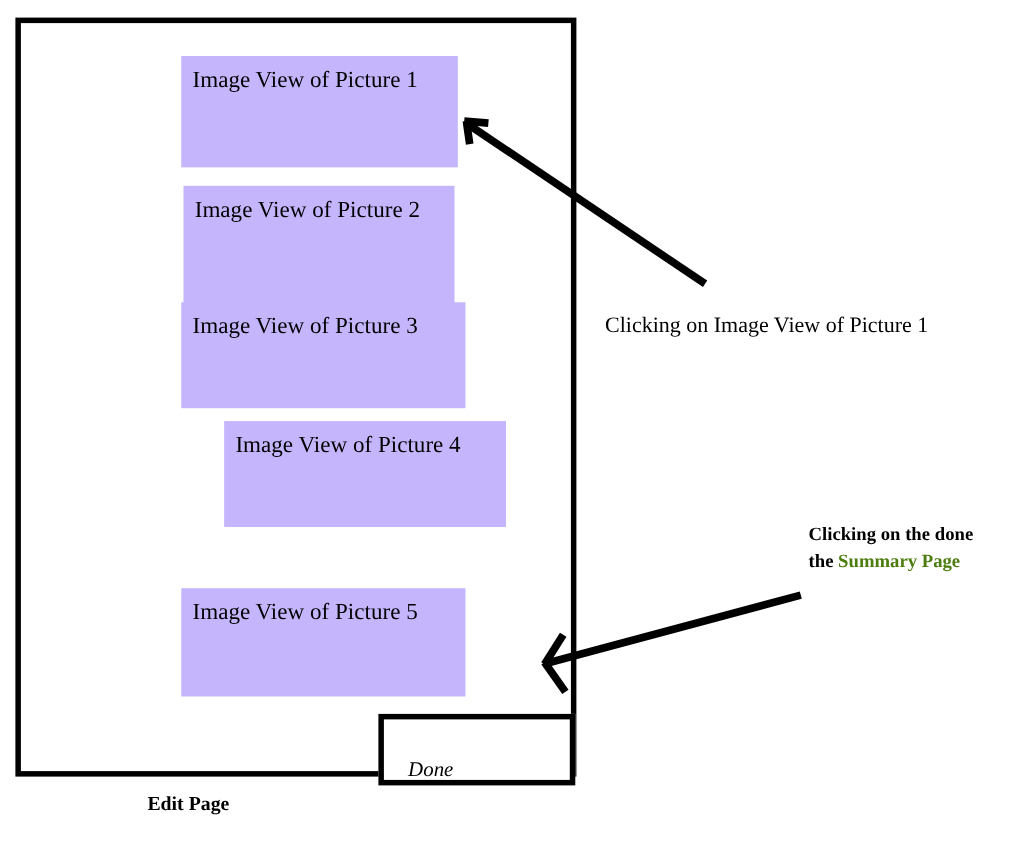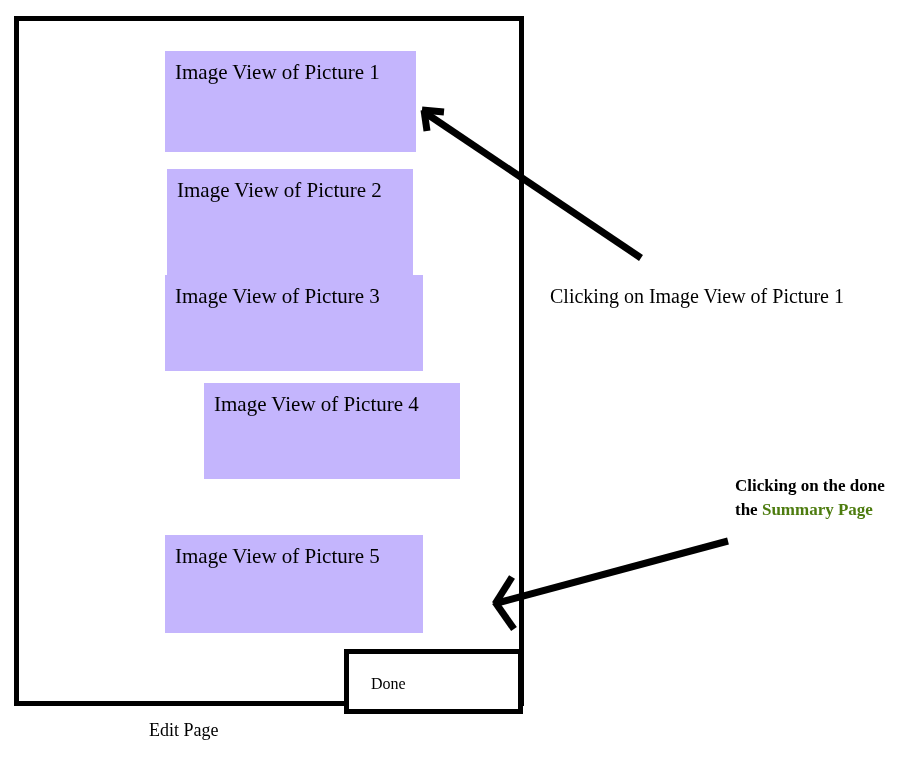--- a/index.html
+++ b/index.html
@@ -65,33 +65,34 @@
     top: 628px;
     width: 179px;
     height: 65px;
     border: 5px solid #000000;
     box-sizing: border-box;
     background: #ffffff;
     cursor: pointer;
   }
   #done-button .btn-label {
     display: block;
-    padding: 18px 0 0 22px;
-    font-size: 16px;
+    padding: 34px 0 0 22px;
+    font-size: 19px;
     line-height: 24px;
     white-space: nowrap;
+    font-style: italic;
   }
 
   
   #edit-page-caption {
     position: absolute;
-    left: 149px;
+    left: 134px;
     top: 719px;
     font-size: 18px;
-    font-weight: normal;
+    font-weight: bold;
     line-height: 22px;
     white-space: nowrap;
   }
 
   
   .annotation {
     position: absolute;
     font-family: "Liberation Serif", "DejaVu Serif", serif;
   }
 

